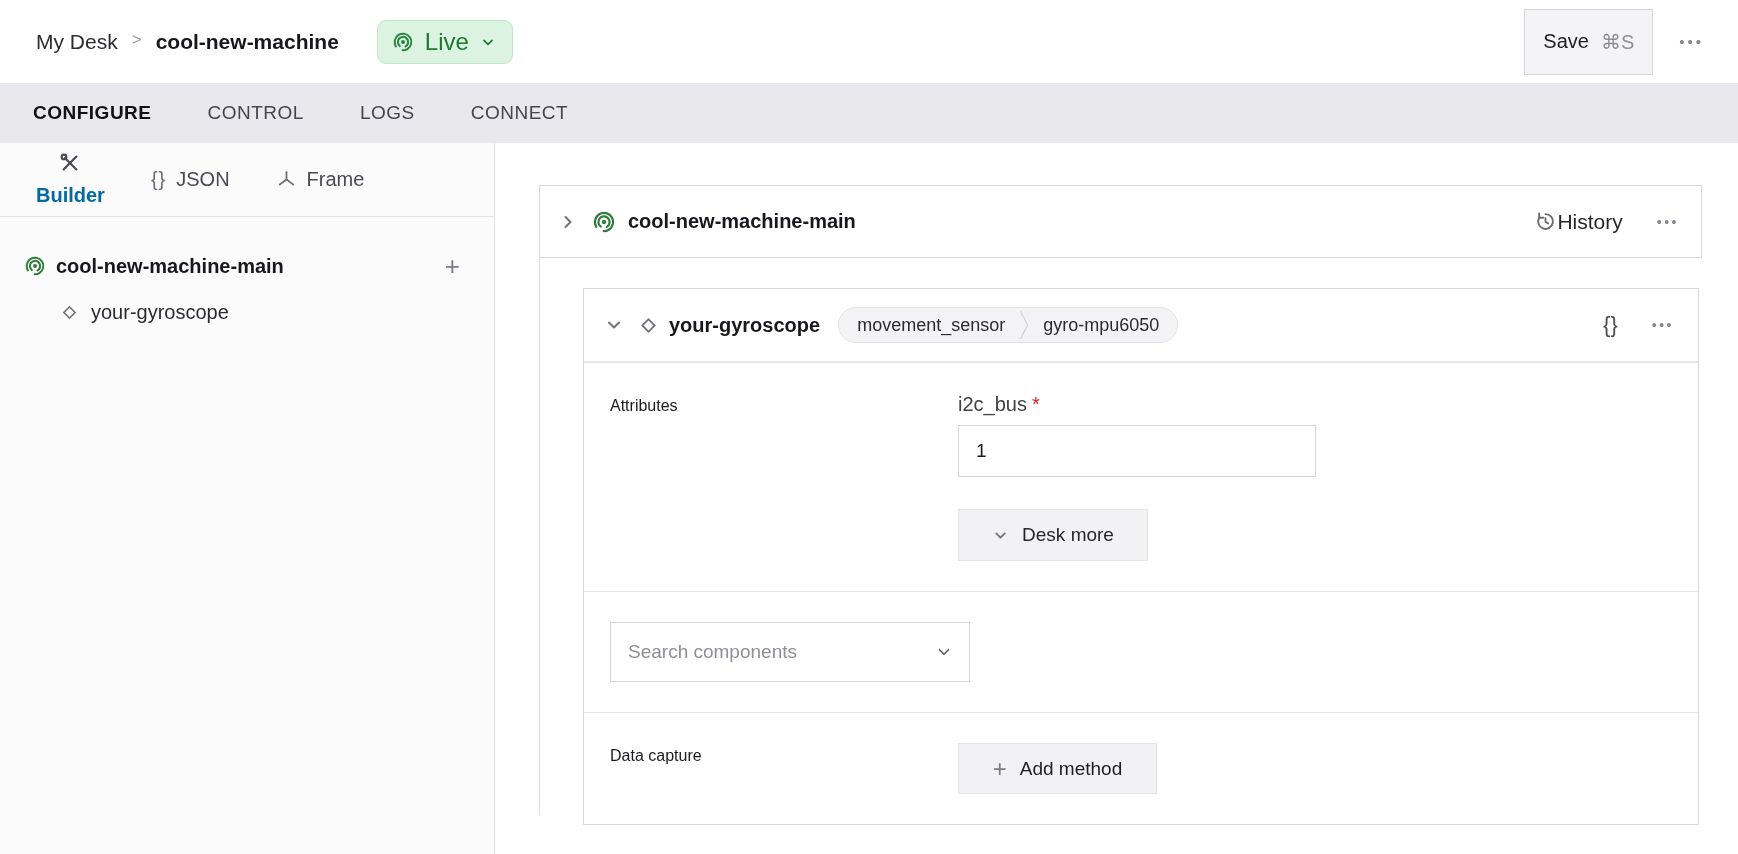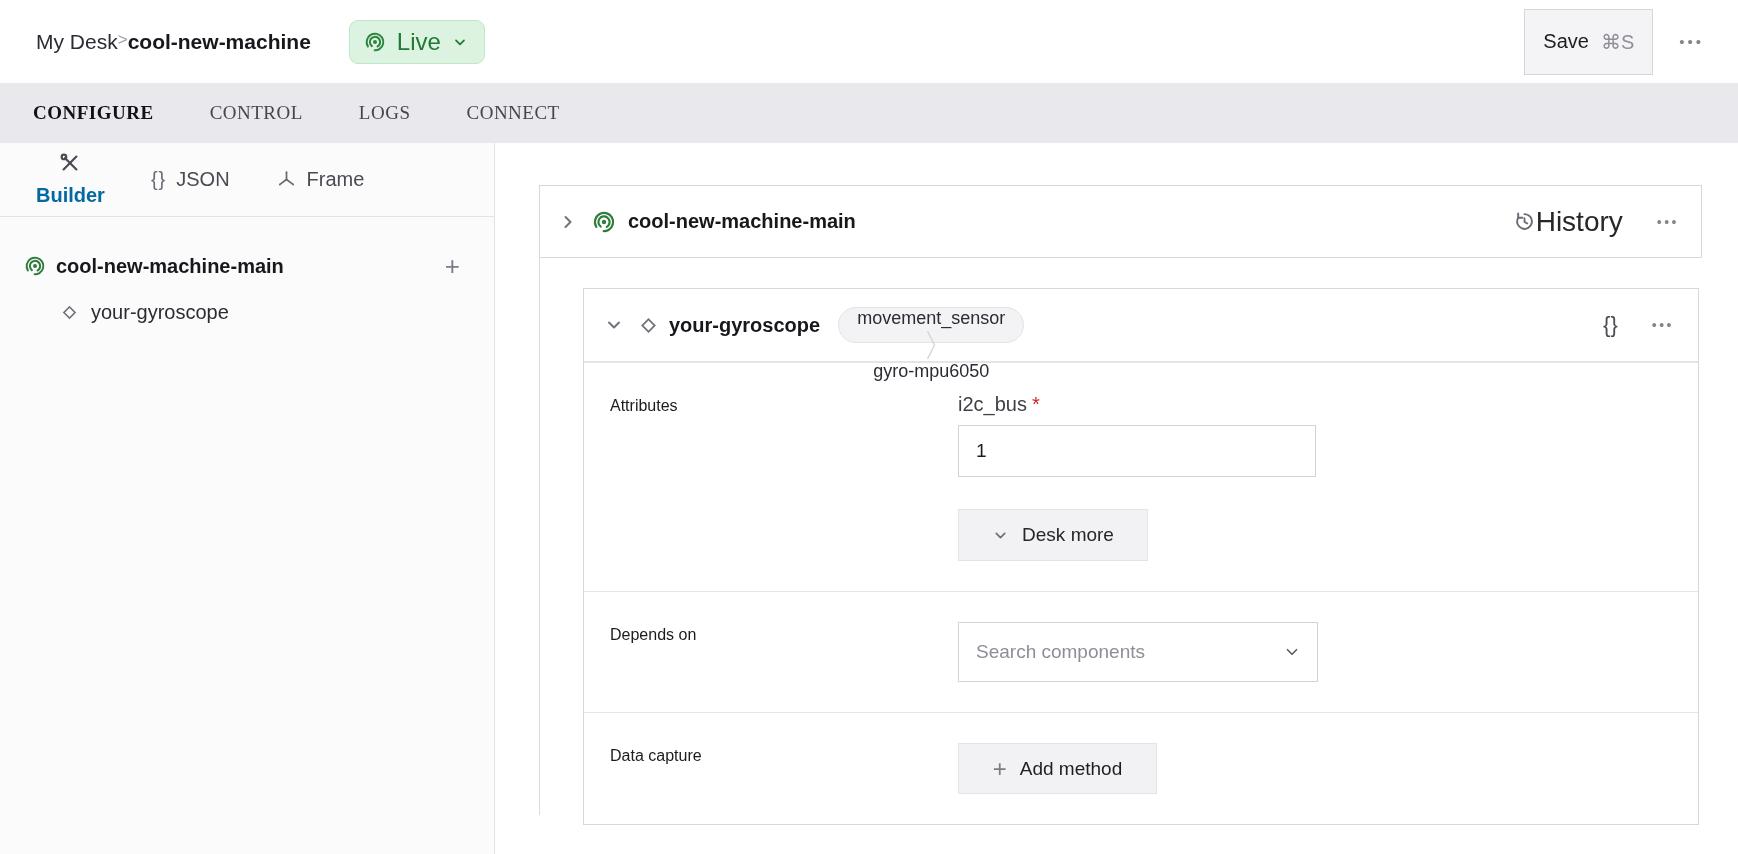--- a/index.html
+++ b/index.html
@@ -1,34 +1,34 @@
 <!DOCTYPE html>
 <html><head>
 <meta charset="utf-8">
 <style>
   * { margin:0; padding:0; box-sizing:border-box; }
   html,body { width:1738px; height:854px; background:#fff; font-family:"Liberation Sans", sans-serif; color:#26262b; overflow:hidden; }
 
   
   .topbar { height:83px; display:flex; align-items:center; padding:0 34px 0 36px; background:#fff; }
-  .breadcrumb { display:flex; font-size:21px; }
+  .breadcrumb { display:flex; gap:14px; font-size:21px; }
   .crumb-root { color:#2b2b33; }
   .crumb-sep { color:#9a9aa3; font-size:17px; }
   .crumb-current { font-weight:bold; color:#17171c; }
   .live-badge { margin-left:38px; display:flex; align-items:center; gap:11px; height:44px; padding:0 16px 0 14px;
     background:#ddf3e1; border:1px solid #bfe6c7; border-radius:9px; color:#1f7a33; font-size:24px; cursor:pointer; }
   .spacer { flex:1; }
   .save-btn { display:flex; align-items:center; gap:12px; height:66px; padding:0 18px;
     background:#f4f4f6; border:1px solid #d5d5da; font-size:20px; color:#1c1c21; cursor:pointer; }
   .save-shortcut { color:#8f8f99; }
   .menu-dots { border:none; background:none; color:#84848d; font-size:15px; letter-spacing:3px; margin-left:26px; cursor:pointer; }
 
   
   .tabbar { height:60px; background:#e9e9ed; display:flex; align-items:center; padding-left:33px; gap:56px;
-    font-family:Liberation Serif, serif; font-size:19px; }
+    font-family:Liberation Sans, sans-serif; font-size:19px; }
   .tab { color:#45454e; background:none; border:none; font:inherit; cursor:pointer; letter-spacing:.5px; }
   .tab.active { font-weight:bold; color:#121216; }
 
   
   .content { display:flex; height:711px; }
 
   
   .sidebar { width:495px; background:#fbfbfc; border-right:1px solid #e3e3e7; flex-shrink:0; }
   .side-tabs { height:74px; border-bottom:1px solid #e3e3e7; display:flex; align-items:center; padding-left:36px; gap:46px; font-size:20px; }
   .side-tab { display:flex; align-items:center; gap:10px; background:none; border:none; font:inherit; color:#4a4a52; cursor:pointer; }
@@ -41,30 +41,30 @@
   .tree-root-label { font-weight:bold; font-size:20px; color:#17171c; margin-left:10px; }
   .tree-child-label { font-size:20px; color:#2b2b33; margin-left:12px; }
   .tree-add { margin-left:auto; background:none; border:none; color:#7c7c86; font-size:26px; line-height:1; cursor:pointer; }
 
   
   .main { flex:1; position:relative; background:#fff; }
   .part-card { position:absolute; left:44px; top:42px; width:1163px; height:73px; background:#fff;
     border:1px solid #d7d7db; display:flex; align-items:center; padding:0 22px 0 18px; }
   .part-title { font-weight:bold; font-size:20px; color:#17171c; margin-left:12px; }
   .history-btn { margin-left:auto; display:flex; align-items:center; background:none; border:none;
-    font-size:28px; color:#26262b; cursor:pointer; }
+    font-size:21px; color:#26262b; cursor:pointer; }
   .card-dots { background:none; border:none; color:#84848d; font-size:14px; letter-spacing:2.5px; margin-left:34px; cursor:pointer; }
 
   .nest-line { position:absolute; left:44px; top:115px; height:557px; border-left:1px solid #dcdcdf; }
 
   .comp-card { position:absolute; left:88px; top:145px; width:1116px; background:#fff; border:1px solid #d7d7db; }
   .comp-header { height:73px; display:flex; align-items:center; padding:0 24px 0 20px; border-bottom:1px solid #e4e4e8; }
   .comp-title { font-weight:bold; font-size:20px; color:#17171c; margin:0 6px 0 10px; }
   .badge-pill { display:flex; align-items:center; margin-left:12px; height:36px; padding:0 18px;
-    background:#f3f3f5; border:1px solid #e3e3e6; border-radius:999px; font-size:18px; color:#2b2b33;flex-direction:column; }
+    background:#f3f3f5; border:1px solid #e3e3e6; border-radius:999px; font-size:18px; color:#2b2b33; }
   .badge-sep { margin:0 14px; }
   .braces-btn { margin-left:auto; background:none; border:none; color:#4b4b54; font-size:22px; cursor:pointer; }
 
   .section { display:flex; border-top:1px solid #e6e6ea; padding:30px 0 30px 26px; }
   .section:first-of-type { border-top:none; }
   .section-label { width:348px; flex-shrink:0; font-weight:normal; font-size:16px; color:#1b1b20; padding-top:4px; }
   .field-label { font-size:20px; color:#3f3f47; margin-bottom:9px; }
   .req { color:#cf2424; margin-left:5px; }
   .text-input { width:358px; height:52px; border:1px solid #d2d2d7; padding:0 17px; font-size:19px; color:#1b1b20;
     font-family:inherit; background:#fff; }
@@ -246,21 +246,20 @@
               <svg width="17" height="17" viewBox="0 0 24 24" fill="none" stroke="#72727c" stroke-width="2.5" stroke-linecap="round" stroke-linejoin="round">
                   <path d="M6 9 l6 6 6-6"></path>
                 </svg>
             </span>
             <span>Desk more</span>
           </button>
         </div>
       </div>
 
       <div class="section">
-        <div class="section-label">Depends on</div>
         <div class="select-box">
           <span class="placeholder">Search components</span>
           <span>
             <svg width="18" height="18" viewBox="0 0 24 24" fill="none" stroke="#5b5b64" stroke-width="2.2" stroke-linecap="round" stroke-linejoin="round">
                 <path d="M6 9 l6 6 6-6"></path>
               </svg>
           </span>
         </div>
       </div>
 

